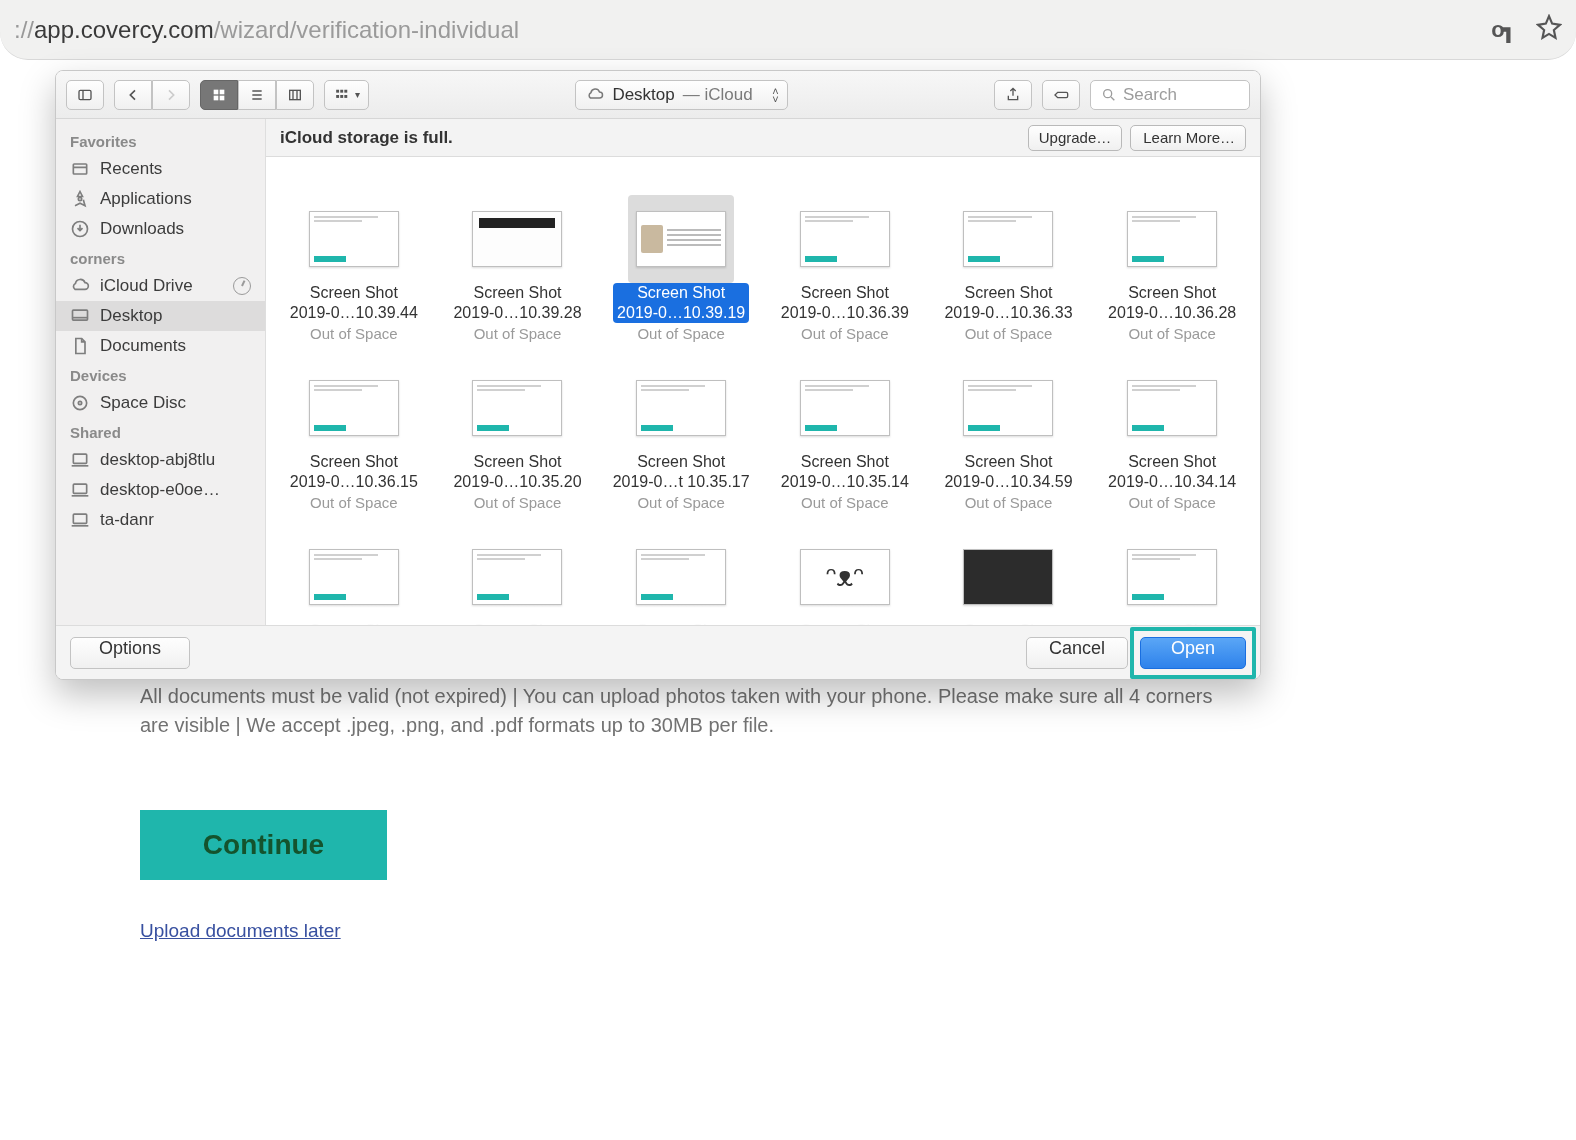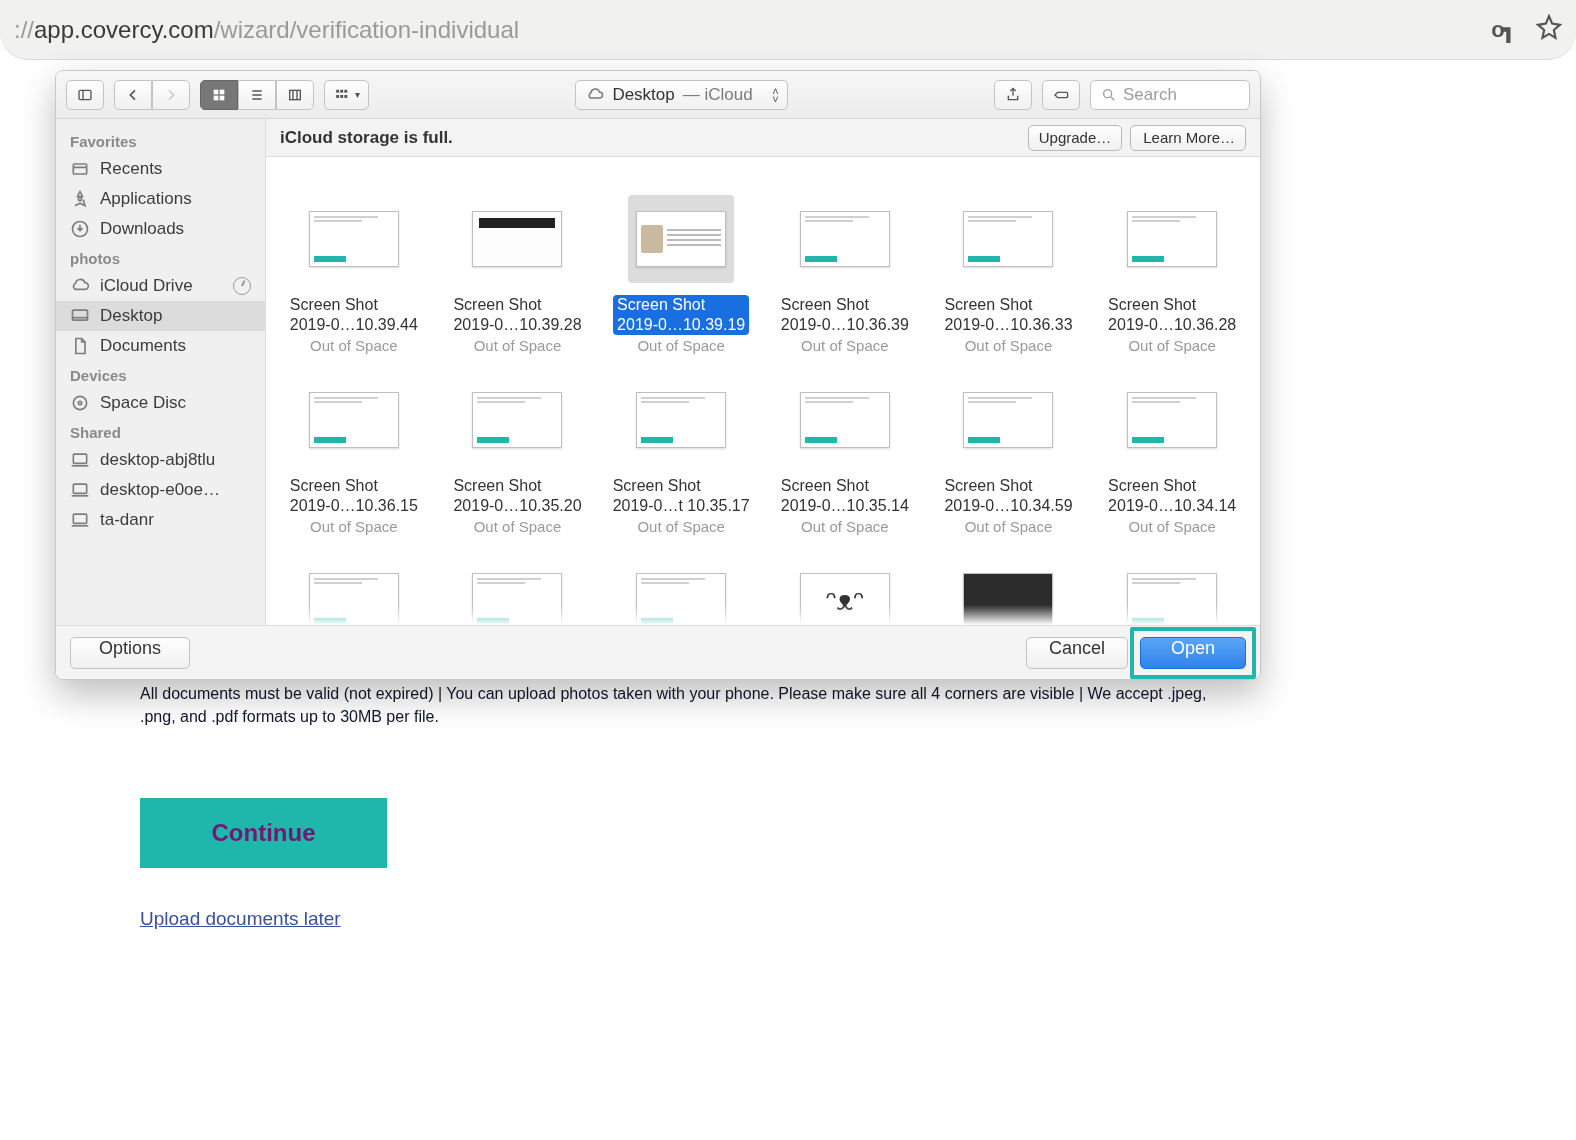--- a/index.html
+++ b/index.html
@@ -8,22 +8,22 @@
   
   .url-bar { height:60px; background:#f1f1f0; border-bottom:1px solid #d8d8d8; display:flex; align-items:center; padding:0 14px; font-size:24px; color:#999; border-radius:0 0 28px 28px; margin:0 0 0 0;}
   .url-bar .domain{color:#3a3a3a;}
   .url-bar .rest{color:#9a9a9a;}
   .url-right{margin-left:auto; display:flex; align-items:center; gap:24px;}
   .key-icon{font-weight:bold; color:#555; font-size:22px; letter-spacing:-3px;}
   .star-icon svg{width:26px;height:26px;stroke:#555;fill:none;stroke-width:2;}
 
   
   .page-content{position:absolute; left:140px; top:682px; width:1100px;}
-  .instructions{font-size:16px; color:#0f172a; line-height:1.45;}
-  .continue-btn{margin-top:70px; width:247px; height:70px; background:#1fb6ac; color:#701a75; font-size:24px; font-weight:600; border:none; display:flex; align-items:center; justify-content:center; cursor:pointer;}
+  .instructions{font-size:20px; color:#737373; line-height:1.45;}
+  .continue-btn{margin-top:70px; width:247px; height:70px; background:#1fb6ac; color:#14532d; font-size:28px; font-weight:600; border:none; display:flex; align-items:center; justify-content:center; cursor:pointer;}
   .later-link{display:inline-block; margin-top:40px; font-size:19px; color:#3850a0; text-decoration:underline; border-bottom:0;}
 
   
   .dialog{position:absolute; left:55px; top:70px; width:1206px; height:610px; background:#fff; border:1px solid #c8c8c8; border-radius:8px; box-shadow:0 15px 35px rgba(0,0,0,.25); display:flex; flex-direction:column; overflow:hidden;}
   .dialog-toolbar{height:48px; background:linear-gradient(#f7f7f7,#ececec); border-bottom:1px solid #d6d6d6; display:flex; align-items:center; padding:0 10px; gap:10px;}
   .tb-group{display:flex; gap:0;}
   .tb-btn{height:30px; border:1px solid #c3c3c3; background:linear-gradient(#fefefe,#f0f0f0); display:flex; align-items:center; justify-content:center; font-size:14px; color:#555; cursor:pointer; padding:0 10px;}
   .tb-btn:first-child{border-radius:5px 0 0 5px;}
   .tb-btn:last-child{border-radius:0 5px 5px 0;}
   .tb-btn.single{border-radius:5px;}
@@ -62,21 +62,21 @@
   .thumb .bar{height:6px;background:#1fb6ac;width:40%;}
   .thumb .line{height:2px;background:#d0d0d0;margin-bottom:2px;width:80%;}
   .thumb.card{background:#fdfdfd;position:relative;}
   .thumb.card .strip{position:absolute;top:6px;left:6px;right:6px;height:10px;background:#222;}
   .thumb.id{display:flex;flex-direction:row;align-items:center;gap:4px;padding:4px;}
   .thumb.id .photo{width:22px;height:28px;background:#c9b99f;border-radius:2px;}
   .thumb.id .info{flex:1;}
   .thumb.id .info div{height:2px;background:#bbb;margin-bottom:3px;}
   .thumb.cat{display:flex;align-items:center;justify-content:center;font-size:28px;}
   .thumb.dark{background:#2c2c2c;}
-  .fn{margin-top:12px; line-height:1.25; max-width:150px;}
+  .fn{margin-top:0; text-align:center; line-height:1.25; max-width:150px;}
   .file.selected .fn{background:#1a6fe0;color:#fff;border-radius:4px;padding:0 4px;}
   .status{color:#9a9a9a;font-size:15px;margin-top:2px;}
   .grid-fade{position:absolute;left:0;right:0;bottom:0;height:20px;background:linear-gradient(rgba(255,255,255,0),#fff);}
 
   .dialog-footer{height:54px;border-top:1px solid #dcdcdc;background:#f4f4f4;display:flex;align-items:center;padding:0 14px;}
   .options-btn{height:32px;border:1px solid #c3c3c3;border-radius:5px;background:linear-gradient(#fefefe,#f0f0f0);padding:0 28px;font-size:18px;cursor:pointer;}
   .dialog-footer .spacer{flex:1;}
   .cancel-btn{height:32px;border:1px solid #c3c3c3;border-radius:5px;background:linear-gradient(#fefefe,#f0f0f0);padding:0 22px;font-size:18px;cursor:pointer;}
   .open-btn{height:32px;border:1px solid #1a6fe0;border-radius:5px;background:linear-gradient(#5aa6f6,#2e82eb);color:#fff;padding:0 30px;font-size:18px;cursor:pointer;margin-left:12px;}
   .open-highlight{position:absolute; border:4px solid #1fb6ac; border-radius:2px; pointer-events:none;}
@@ -214,21 +214,21 @@
         <div class="sb-item">
       <span class="ico">
             <svg viewBox="0 0 24 24" stroke="#7e7e7e" fill="none" stroke-width="2">
               <circle cx="12" cy="12" r="9"></circle>
               <path d="M12 7v7m-3-3l3 3 3-3"></path>
             </svg>
           </span>
       <span>Downloads</span>
 
     </div>
-        <div class="sb-header">photos</div>
+        <div class="sb-header">corners</div>
         <div class="sb-item">
       <span class="ico">
             <svg viewBox="0 0 24 24" stroke="#7e7e7e" fill="none" stroke-width="2">
               <path d="M18 16a4 4 0 000-8 6 6 0 00-11.5 1A4 4 0 006 16z"></path>
             </svg>
           </span>
       <span>iCloud Drive</span>
       <span class="circ"></span>
     </div>
         <div class="sb-item selected">

